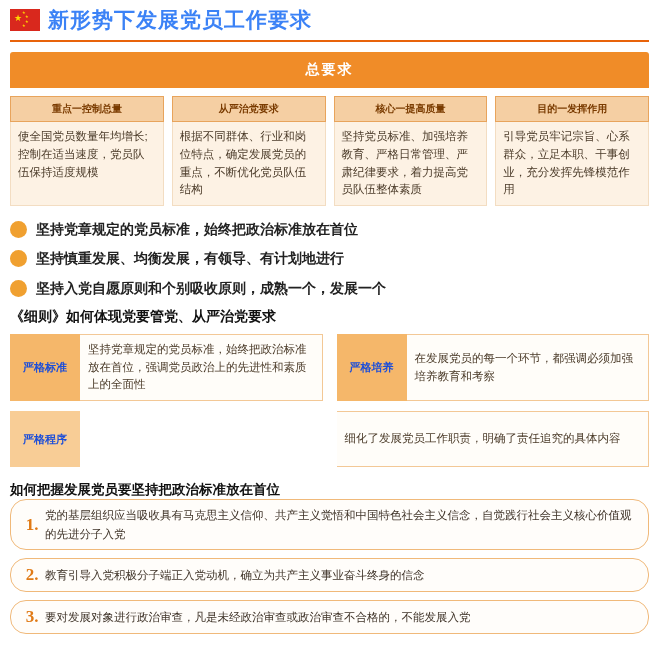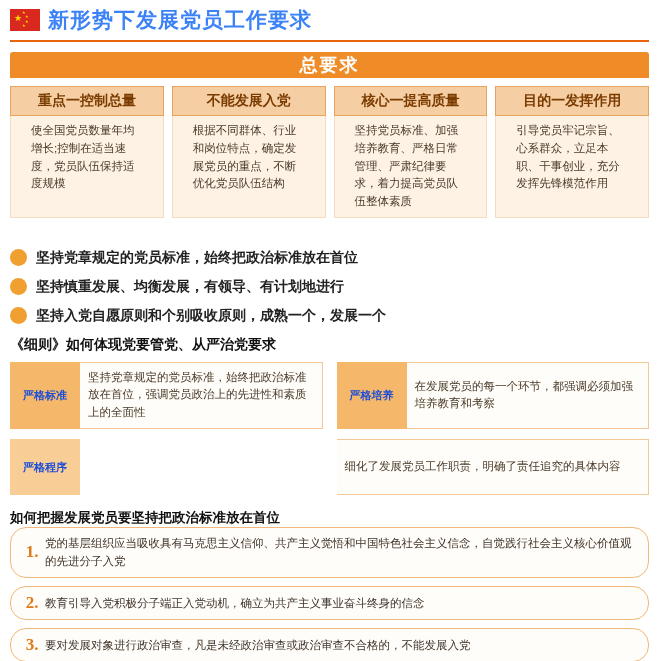--- a/index.html
+++ b/index.html
@@ -54,25 +54,25 @@
   .title-text {
     font-size: 21px;
     font-weight: bold;
     color: #3b82f6;
     letter-spacing: 1px;
   }
 
   
   .banner {
     margin-top: 10px;
-    height: 26px;
+    height: 36px;
     background: #f08c28;
     border-radius: 3px 3px 0 0;
     color: #ffffff;
-    font-size: 18px;
+    font-size: 14px;
     font-weight: bold;
     display: flex;
     align-items: center;
     justify-content: center;
     letter-spacing: 2px;
   }
 
   
   .cols {
     display: flex;
@@ -80,43 +80,43 @@
     margin-top: 8px;
   }
   .col {
     flex: 1 1 0;
     display: flex;
     flex-direction: column;
   }
   .col-head {
     background: #f5cfa3;
     color: #7a3b00;
-    font-size: 14px;
+    font-size: 10px;
     font-weight: bold;
     text-align: center;
     padding: 5px 2px;
     border: 1px solid #e8a45c;
     box-sizing: border-box;
   }
   .col-body {
     background: #fdf2e4;
     border: 1px solid #f3ddc2;
     border-top: none;
     box-sizing: border-box;
     font-size: 11.5px;
     line-height: 1.55;
     color: #4a3a28;
-    padding: 6px 20px;
+    padding: 6px 7px;
     flex: 1 1 auto;
     min-height: 76px;
   }
 
   
   .bullets {
-    margin-top: 30px;
+    margin-top: 14px;
   }
   .bullet {
     display: flex;
     align-items: flex-start;
     margin-bottom: 11px;
   }
   .bullet-dot {
     width: 17px;
     height: 17px;
     border-radius: 50%;
@@ -230,21 +230,21 @@
   </div>
 
   <div class="banner">总要求</div>
 
   <div class="cols">
     <div class="col">
       <div class="col-head">重点一控制总量</div>
       <div class="col-body">使全国党员数量年均增长;控制在适当速度，党员队伍保持适度规模</div>
     </div>
     <div class="col">
-      <div class="col-head">不能发展入党</div>
+      <div class="col-head">从严治党要求</div>
       <div class="col-body">根据不同群体、行业和岗位特点，确定发展党员的重点，不断优化党员队伍结构</div>
     </div>
     <div class="col">
       <div class="col-head">核心一提高质量</div>
       <div class="col-body">坚持党员标准、加强培养教育、严格日常管理、严肃纪律要求，着力提高党员队伍整体素质</div>
     </div>
     <div class="col">
       <div class="col-head">目的一发挥作用</div>
       <div class="col-body">引导党员牢记宗旨、心系群众，立足本职、干事创业，充分发挥先锋模范作用</div>
     </div>

